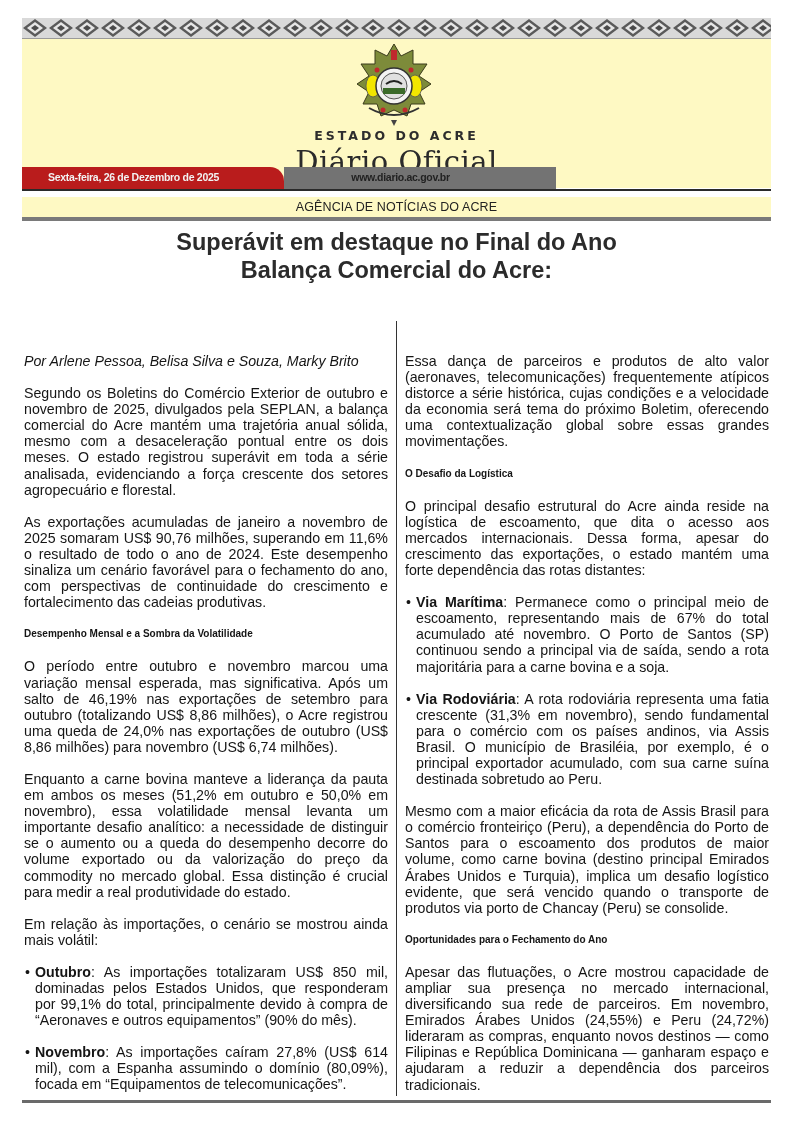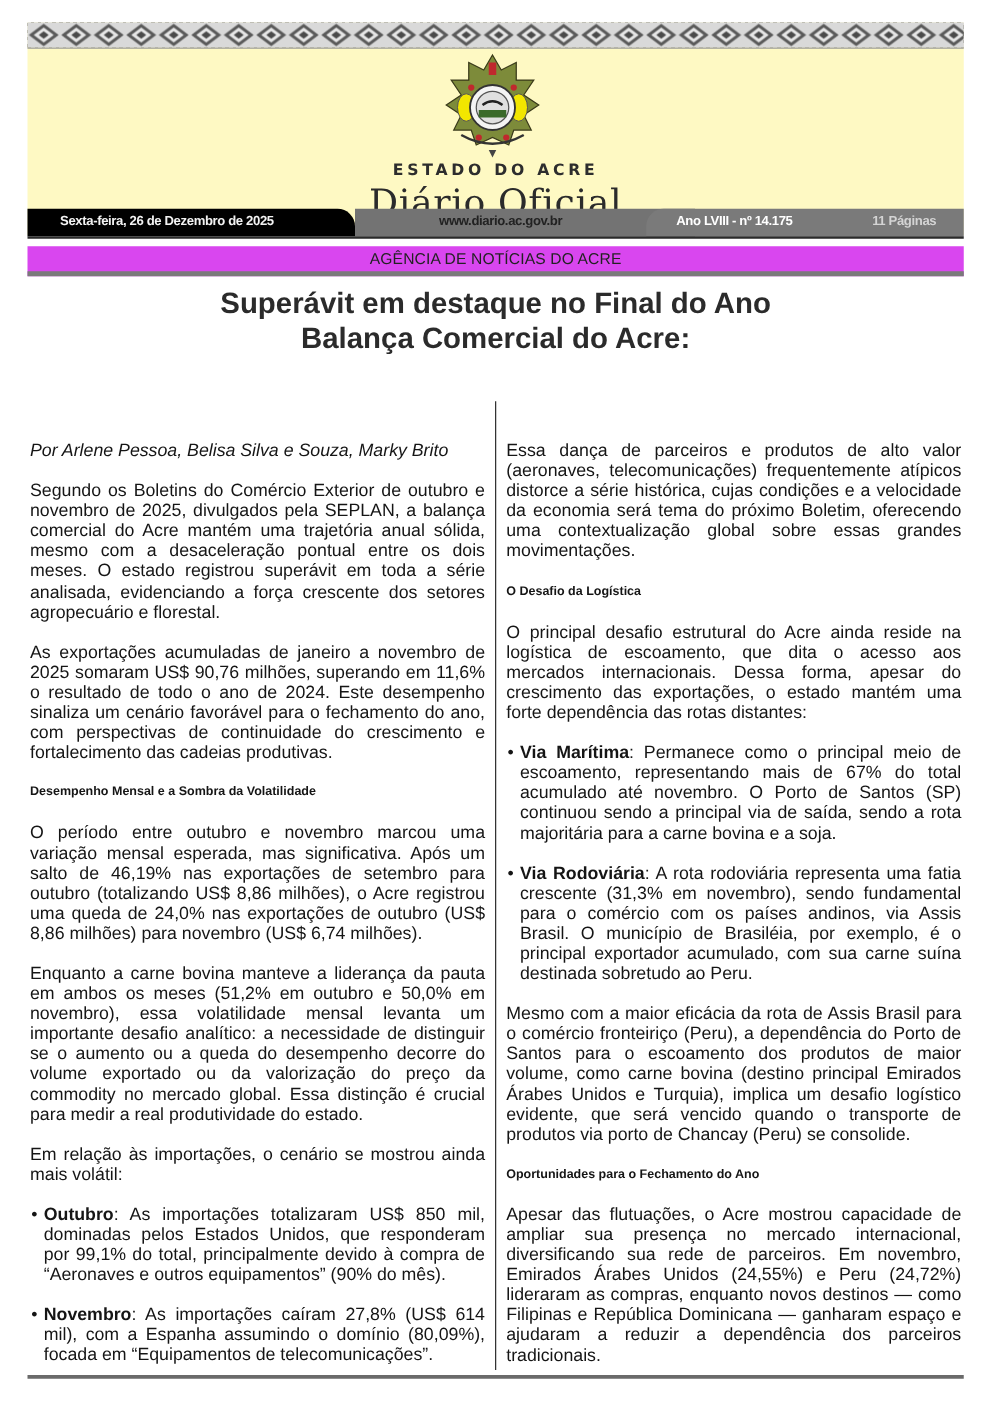--- a/index.html
+++ b/index.html
@@ -10,31 +10,31 @@
   .border-pattern { position:absolute; left:0; top:0; width:749px; height:20px;
     background:
       repeating-linear-gradient(45deg, #6e6e6e 0 2px, #d9d9d9 2px 4px);
     border-bottom:1px solid #9a9a9a; }
   .border-pattern svg { display:block; }
   .coat { position:absolute; left:333px; top:24px; width:78px; height:86px; }
   .state-name { position:absolute; left:0; width:749px; top:110px; text-align:center; font-family:"DejaVu Sans", sans-serif; font-weight:bold; font-size:12.5px; letter-spacing:3px; color:#2d2d2d; }
   .paper-name { position:absolute; left:0; width:749px; top:122px; text-align:center; font-family:"DejaVu Serif", serif; font-size:29px; color:#2b2b2b; letter-spacing:0.5px; line-height:44px; }
 
   .info-bar { position:absolute; left:22px; top:167px; width:749px; height:22px; }
-  .info-left { position:absolute; left:0; top:0; width:262px; height:22px; background:#000000; border-top-right-radius:14px; }
+  .info-left { position:absolute; left:0; top:0; width:262px; height:22px; background:#b91c1c; border-top-right-radius:14px; }
   .info-mid { position:absolute; left:262px; top:0; width:272px; height:22px; background:#737373; }
   .info-right { position:absolute; left:495px; top:0; width:254px; height:22px; background:#7a7a7a; border-top-left-radius:14px; }
   .info-text { position:absolute; top:4px; font-size:10.5px; font-weight:bold; letter-spacing:-0.3px; }
   .info-date { left:26px; color:#f2f2f2; }
   .info-site { left:0; width:233px; text-align:center; color:#222; }
   .info-year { left:3px; color:#ffffff; }
   .info-pages { right:22px; color:#d4d4d4; }
   .info-rule { position:absolute; left:22px; top:189px; width:749px; height:2px; background:#2a2a2a; }
 
-  .agency-bar { position:absolute; left:22px; top:197px; width:749px; height:20px; background:#d946ef; border-bottom:4px solid #7a7a7a; }
+  .agency-bar { position:absolute; left:22px; top:197px; width:749px; height:20px; background:#fef9c3; border-bottom:4px solid #7a7a7a; }
   .agency-text { position:absolute; left:0; top:3px; width:749px; text-align:center; font-size:12.5px; color:#222; letter-spacing:0.1px; }
 
   
   .headline { position:absolute; left:22px; top:228px; width:749px; text-align:center; font-size:23.5px; font-weight:bold; color:#2b2b2b; line-height:28px; }
 
   
   .col { position:absolute; top:321px; width:364px; font-size:14.2px; line-height:16.1px; text-align:justify; color:#151515;margin-top:32px; }
   .col-left { left:24px; }
   .col-right { left:405px; }
   .col p { margin:0 0 16px 0; }
@@ -89,24 +89,20 @@
   <div class="paper-name">Diário Oficial</div>
 </div>
 
 <div class="info-bar">
   <div class="info-left">
     <span class="info-text info-date">Sexta-feira, 26 de Dezembro de 2025</span>
   </div>
   <div class="info-mid">
     <span class="info-text info-site">www.diario.ac.gov.br</span>
   </div>
-  <div class="info-right">
-    <span class="info-text info-year" style="left:24px;">Ano LVIII  -  nº 14.175</span>
-    <span class="info-text info-pages">11 Páginas</span>
-  </div>
 </div>
 <div class="info-rule"></div>
 
 <div class="agency-bar">
   <div class="agency-text">AGÊNCIA DE NOTÍCIAS DO ACRE</div>
 </div>
 
 <div class="headline">
   <div>Superávit em destaque no Final do Ano</div>
   <div>Balança Comercial do Acre:</div>

